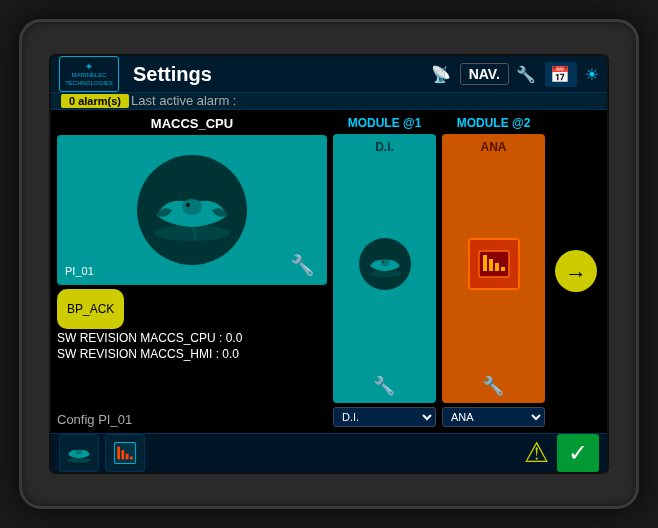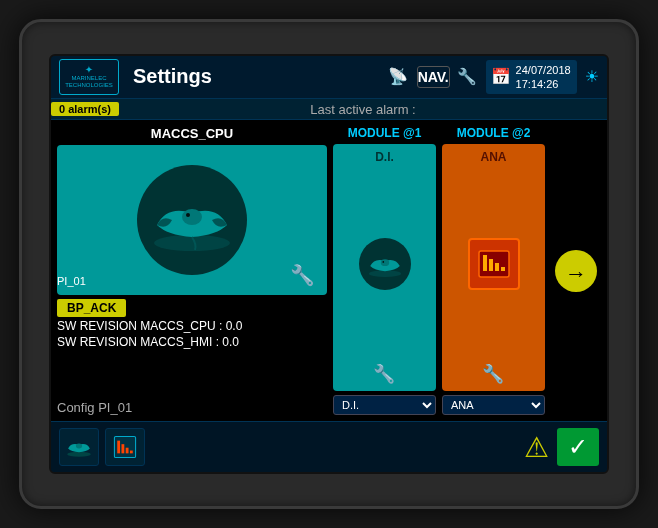--- a/index.html
+++ b/index.html
@@ -78,21 +78,21 @@
     }
     .header-icon {
       color: #00ccff;
       font-size: 16px;
     }
     .nav-btn {
       color: white;
       font-size: 14px;
       font-weight: bold;
       border: 1px solid #555;
-      padding: 2px 0;
+      padding: 2px 8px;
       border-radius: 3px;
     }
     .datetime-block {
       display: flex;
       align-items: center;
       gap: 4px;
       color: white;
       font-size: 11px;
       background: #003355;
       padding: 3px 6px;
@@ -105,24 +105,23 @@
     .datetime-text {
       line-height: 1.3;
       font-size: 11px;
     }
     
     .alarm-bar {
       background: #002233;
       display: flex;
       align-items: center;
       height: 22px;
-      padding: 0 0;
+      padding: 0 10px;
       gap: 2px;
       border-bottom: 1px solid #003355;
-      justify-content: space-between;
     }
     .alarm-count {
       background: #cccc00;
       color: #000;
       font-size: 11px;
       font-weight: bold;
       padding: 1px 8px;
       border-radius: 2px;
     }
     .alarm-label {
@@ -177,40 +176,40 @@
     .tools-icon-overlay {
       position: absolute;
       bottom: 8px;
       right: 12px;
       color: #005555;
       font-size: 20px;
     }
     .pi-label {
       position: absolute;
       bottom: 8px;
-      left: 0;
+      left: 8px;
       color: white;
       font-size: 11px;
     }
     .cpu-info {
       display: flex;
       flex-direction: column;
       gap: 2px;
     }
     .cpu-info-row {
       color: white;
       font-size: 12px;
     }
     .bp-ack-btn {
       background: #cccc00;
       color: #000;
       font-size: 12px;
-      font-weight: bold;
-      padding: 2px 10px;
-      border-radius: 2px;
+      font-weight: normal;
+      padding: 13px 10px;
+      border-radius: 10px;
       display: inline-block;
       width: fit-content;
     }
     .config-label {
       color: #aaa;
       font-size: 13px;
       margin-top: 47px;
     }
     
     .modules-area {
@@ -371,24 +370,20 @@
           <div class="logo-text">MARINELEC<br>TECHNOLOGIES</div>
         </div>
       </div>
       <div class="header-title">Settings</div>
       <div class="header-icons">
         <span class="header-icon">📡</span>
         <span class="nav-btn">NAV.</span>
         <span class="header-icon">🔧</span>
         <div class="datetime-block">
           <span class="datetime-icon">📅</span>
-          <div class="datetime-text">
-            <div>24/07/2018</div>
-            <div>17:14:26</div>
-          </div>
         </div>
         <span class="header-icon">☀</span>
       </div>
     </div>
 
     <div class="alarm-bar">
       <span class="alarm-count">0  alarm(s)</span>
       <span class="alarm-label">Last active alarm :</span>
       <span class="alarm-value"></span>
     </div>

